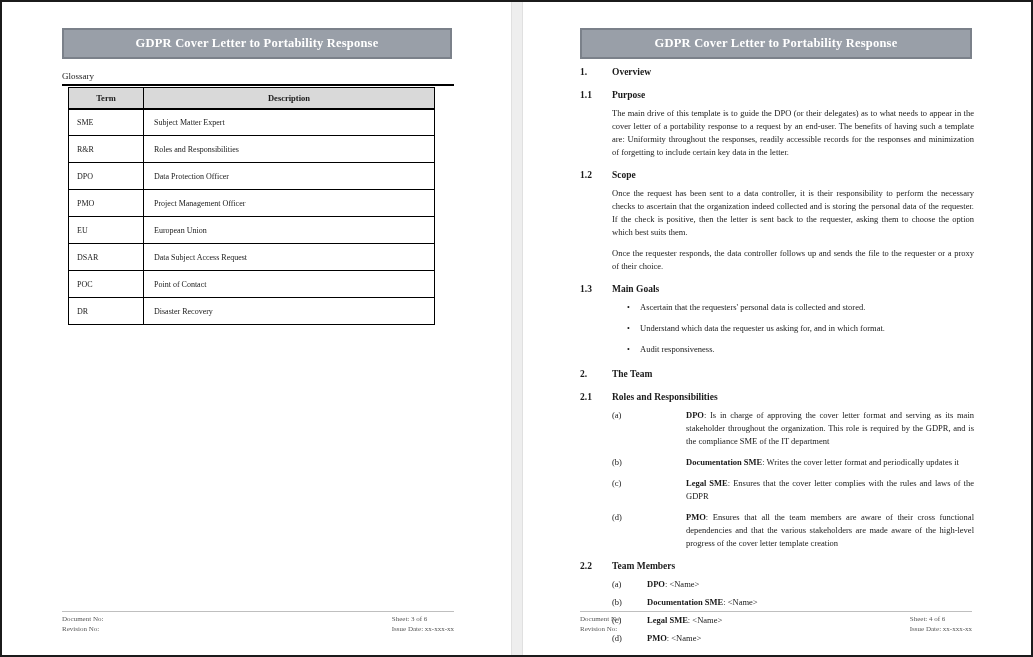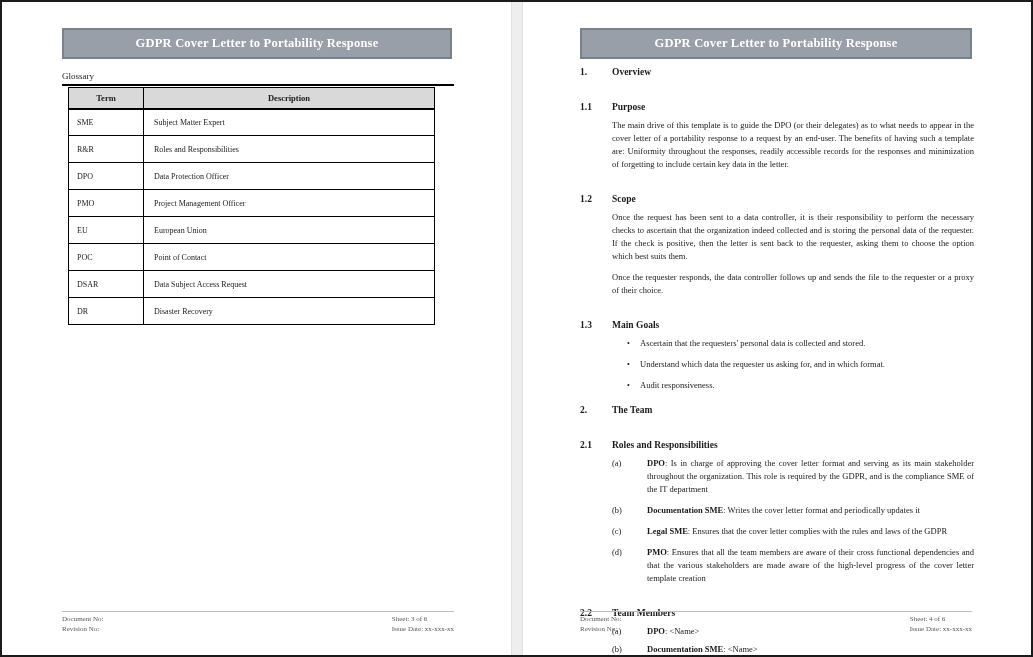--- a/index.html
+++ b/index.html
@@ -81,31 +81,31 @@
   .footer .fr{position:absolute;right:0;top:2px;}
 
   
   .content{
     position:absolute;left:57px;top:64px;width:394px;
     font-size:8.5px;line-height:13px;
   }
   .hrow{display:flex;font-weight:bold;}
   .hrow .num{flex:0 0 32px;}
   .h1{font-size:9.5px;margin:12px 0 9px;}
-  .h2{font-size:9.5px;margin:22px 0 5px;}
+  .h2{font-size:9.5px;margin:10px 0 5px;}
   .h1.first{margin-top:0;}
   .content p{
     margin:0 0 8px 32px;text-align:justify;
   }
   .bullets{margin:2px 0 6px 47px;}
   .bullet{position:relative;padding-left:13px;margin-bottom:8px;}
   .bullet .dot{position:absolute;left:0;top:0;font-size:8px;}
   .li{position:relative;margin:0 0 8px 32px;padding-left:35px;}
   .li .tag{position:absolute;left:0;top:0;}
-  .li .content-text{text-align:justify;}
+  .li .content-text{text-align:justify;margin-left:39px;}
   .li.tight{margin-bottom:5px;}
   .lbl{font-weight:bold;}
 </style>
 </head>
 <body>
 
 <div class="canvas">
 
   <div class="page left">
     <div class="banner">
@@ -137,26 +137,26 @@
         </tr>
         <tr>
           <td class="term">PMO</td>
           <td class="desc">Project Management Officer</td>
         </tr>
         <tr>
           <td class="term">EU</td>
           <td class="desc">European Union</td>
         </tr>
         <tr>
+          <td class="term">DSAR</td>
+          <td class="desc">Data Subject Access Request</td>
+        </tr>
+        <tr>
           <td class="term">POC</td>
           <td class="desc">Point of Contact</td>
-        </tr>
-        <tr>
-          <td class="term">DSAR</td>
-          <td class="desc">Data Subject Access Request</td>
         </tr>
         <tr>
           <td class="term">DR</td>
           <td class="desc">Disaster Recovery</td>
         </tr>
       </tbody>
     </table>
 
     <div class="footer">
       <div class="fl">

